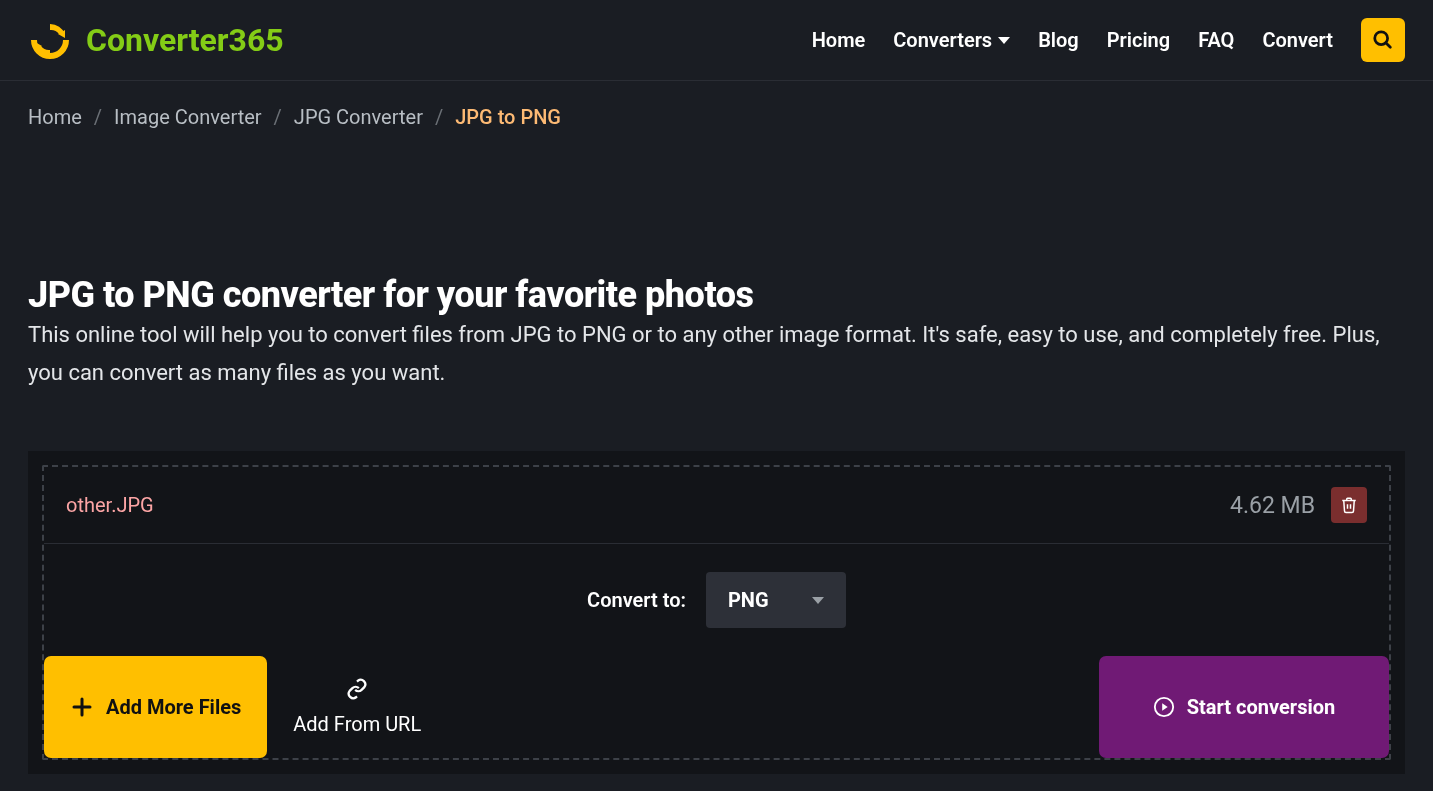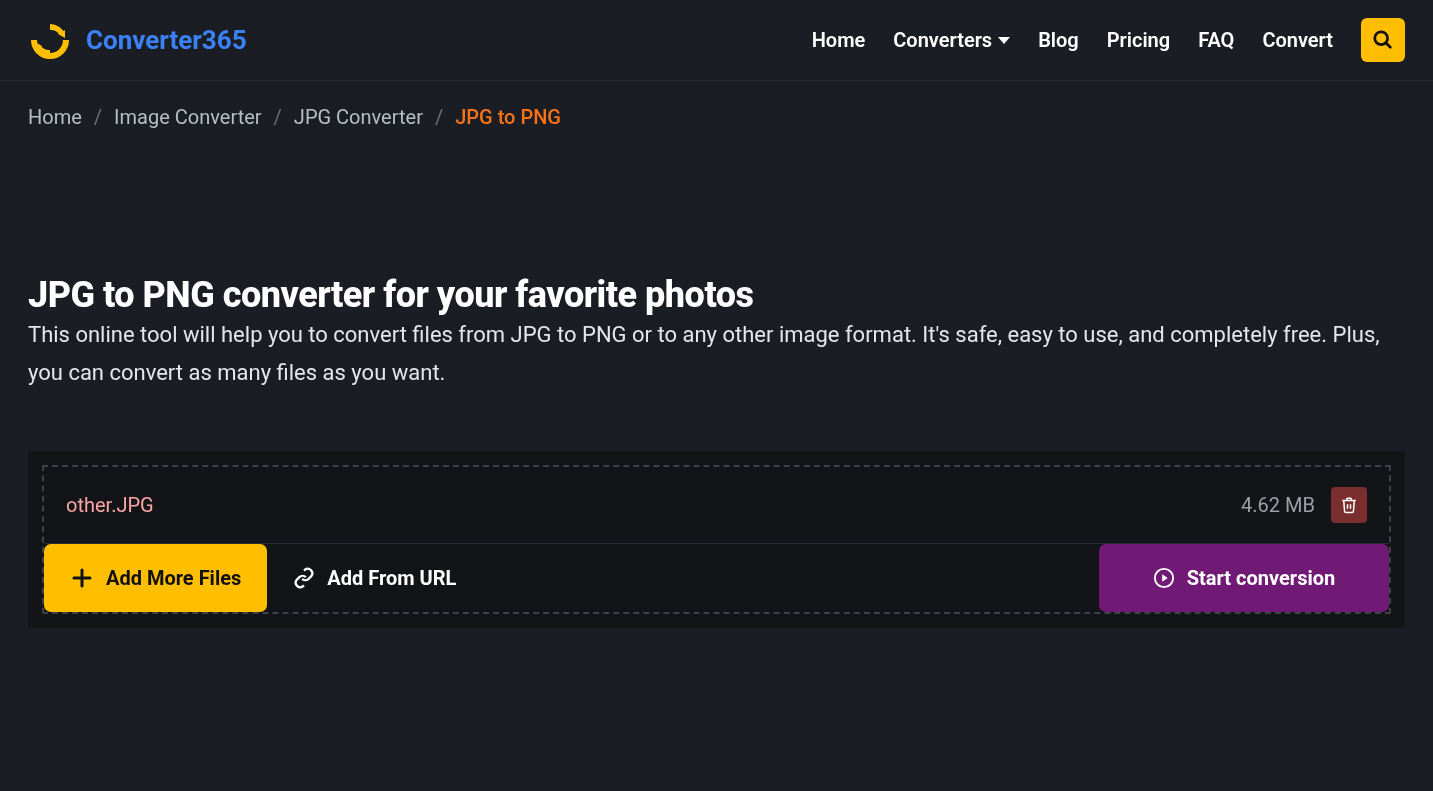--- a/index.html
+++ b/index.html
@@ -18,23 +18,23 @@
     padding: 18px 28px;
     border-bottom: 1px solid #2a2d34;
   }
   .logo-wrap {
     display: flex;
     align-items: center;
     gap: 14px;
   }
   .logo-icon svg { display: block; }
   .logo-text {
-    font-size: 26px;
+    font-size: 32px;
     font-weight: 700;
-    color: #3b82f6;
+    color: #84cc16;
   }
   .nav {
     display: flex;
     align-items: center;
     gap: 28px;
   }
   .nav-item {
     font-size: 20px;
     font-weight: 600;
     color: #fff;
@@ -63,21 +63,21 @@
   .breadcrumbs {
     display: flex;
     align-items: center;
     gap: 12px;
     padding: 24px 28px 0 28px;
     font-size: 20px;
     color: #9aa0a6;
   }
   .breadcrumbs .crumb { color: #b8bec4; cursor: pointer; }
   .breadcrumbs .sep { color: #6b7076; }
-  .breadcrumbs .current { color: #f97316; font-weight: 500; }
+  .breadcrumbs .current { color: #fdba74; font-weight: 500; }
   .page {
     padding: 36px 28px 0 28px;
   }
   .page-title {
     font-size: 36px;
     font-weight: 800;
     margin-top: 110px;
     line-height: 1.15;
     letter-spacing: -0.5px;
   }
@@ -98,21 +98,21 @@
   }
   .file-row {
     display: flex;
     align-items: center;
     justify-content: space-between;
     padding: 20px 22px;
     border-bottom: 1px solid #2a2d34;
   }
   .file-name { font-size: 20px; color: #fca5a5; }
   .file-right { display: flex; align-items: center; gap: 16px; }
-  .file-size { font-size: 20px; color: #9aa0a6; }
+  .file-size { font-size: 23px; color: #9aa0a6; }
   .delete-btn {
     background: #7a2e2e;
     width: 36px; height: 36px;
     border-radius: 4px;
     display: flex; align-items: center; justify-content: center;
     cursor: pointer;
   }
   .convert-row {
     display: flex;
     align-items: center;
@@ -148,21 +148,22 @@
     font-weight: 700;
     cursor: pointer;
     border-radius: 7px;
   }
   .btn-yellow {
     background: #ffbf00;
     color: #111;
   }
   .btn-ghost {
     color: #fff;
-    font-weight: 700;
+    font-weight: 400;
+    flex-direction: column;
   }
   .btn-green {
     background: #701a75;
     color: #fff;
     margin-left: auto;
     justify-content: center;
     min-width: 290px;
   }
   .icon-svg { display: block; }
 </style>
@@ -226,20 +227,27 @@
             <svg class="icon-svg" width="18" height="18" viewBox="0 0 24 24" fill="none" stroke="#fff" stroke-width="2">
               <polyline points="3 6 5 6 21 6"></polyline>
               <path d="M19 6l-1 14a2 2 0 0 1-2 2H8a2 2 0 0 1-2-2L5 6"></path>
               <path d="M10 11v6M14 11v6"></path>
               <path d="M9 6V4a1 1 0 0 1 1-1h4a1 1 0 0 1 1 1v2"></path>
             </svg>
           </div>
         </div>
       </div>
 
+      <div class="convert-row">
+        <span class="convert-label">Convert to:</span>
+        <div class="format-select">
+          <span class="fmt">PNG</span>
+          <span class="chevron-down" style="border-top-color:#9aa0a6;"></span>
+        </div>
+      </div>
 
       <div class="action-row">
         <div class="btn btn-yellow">
           <svg class="icon-svg" width="24" height="24" viewBox="0 0 24 24" stroke="#111" stroke-width="3" stroke-linecap="round">
             <line x1="12" y1="4" x2="12" y2="20"></line>
             <line x1="4" y1="12" x2="20" y2="12"></line>
           </svg>
           <span>Add More Files</span>
         </div>
         <div class="btn btn-ghost">

